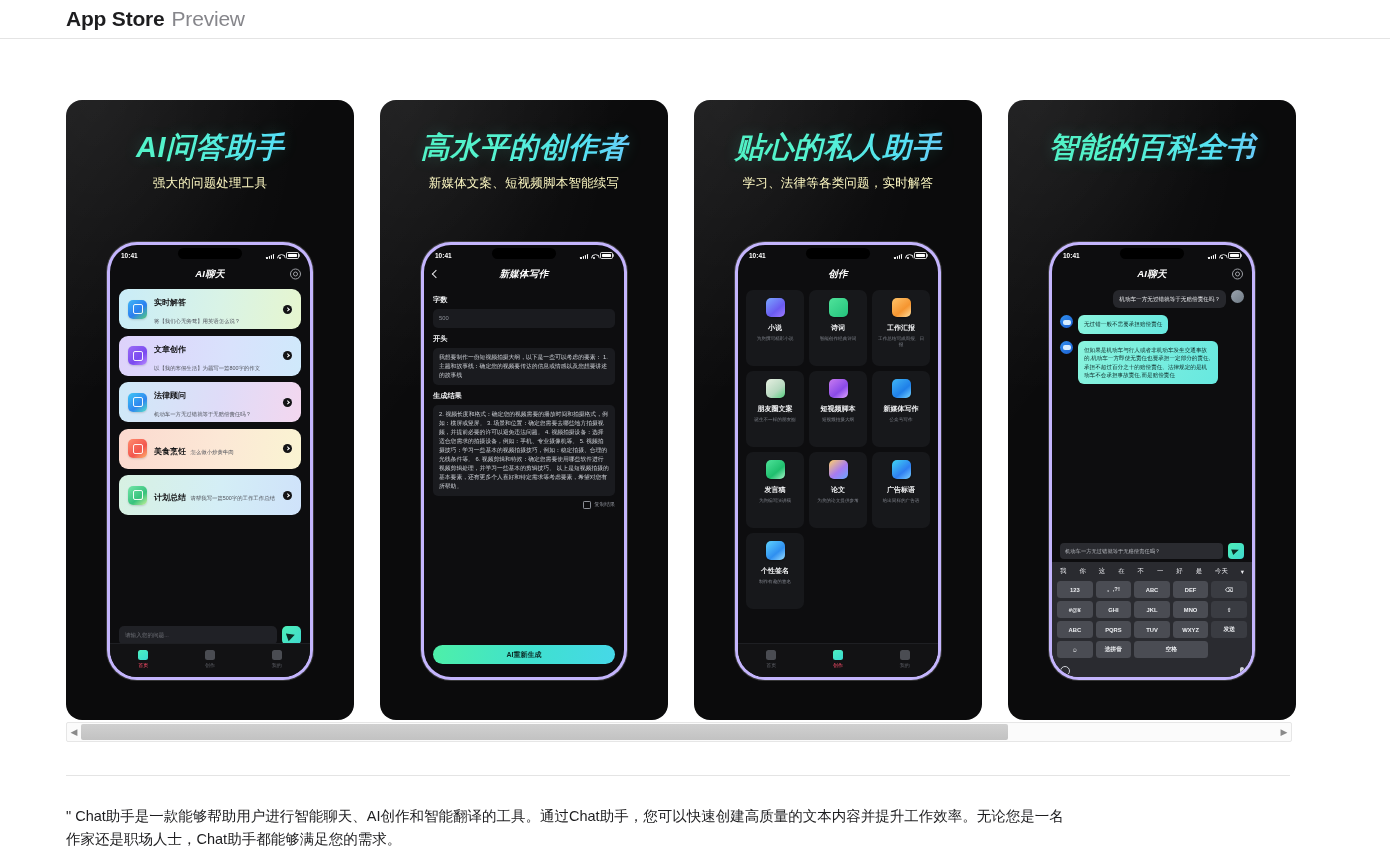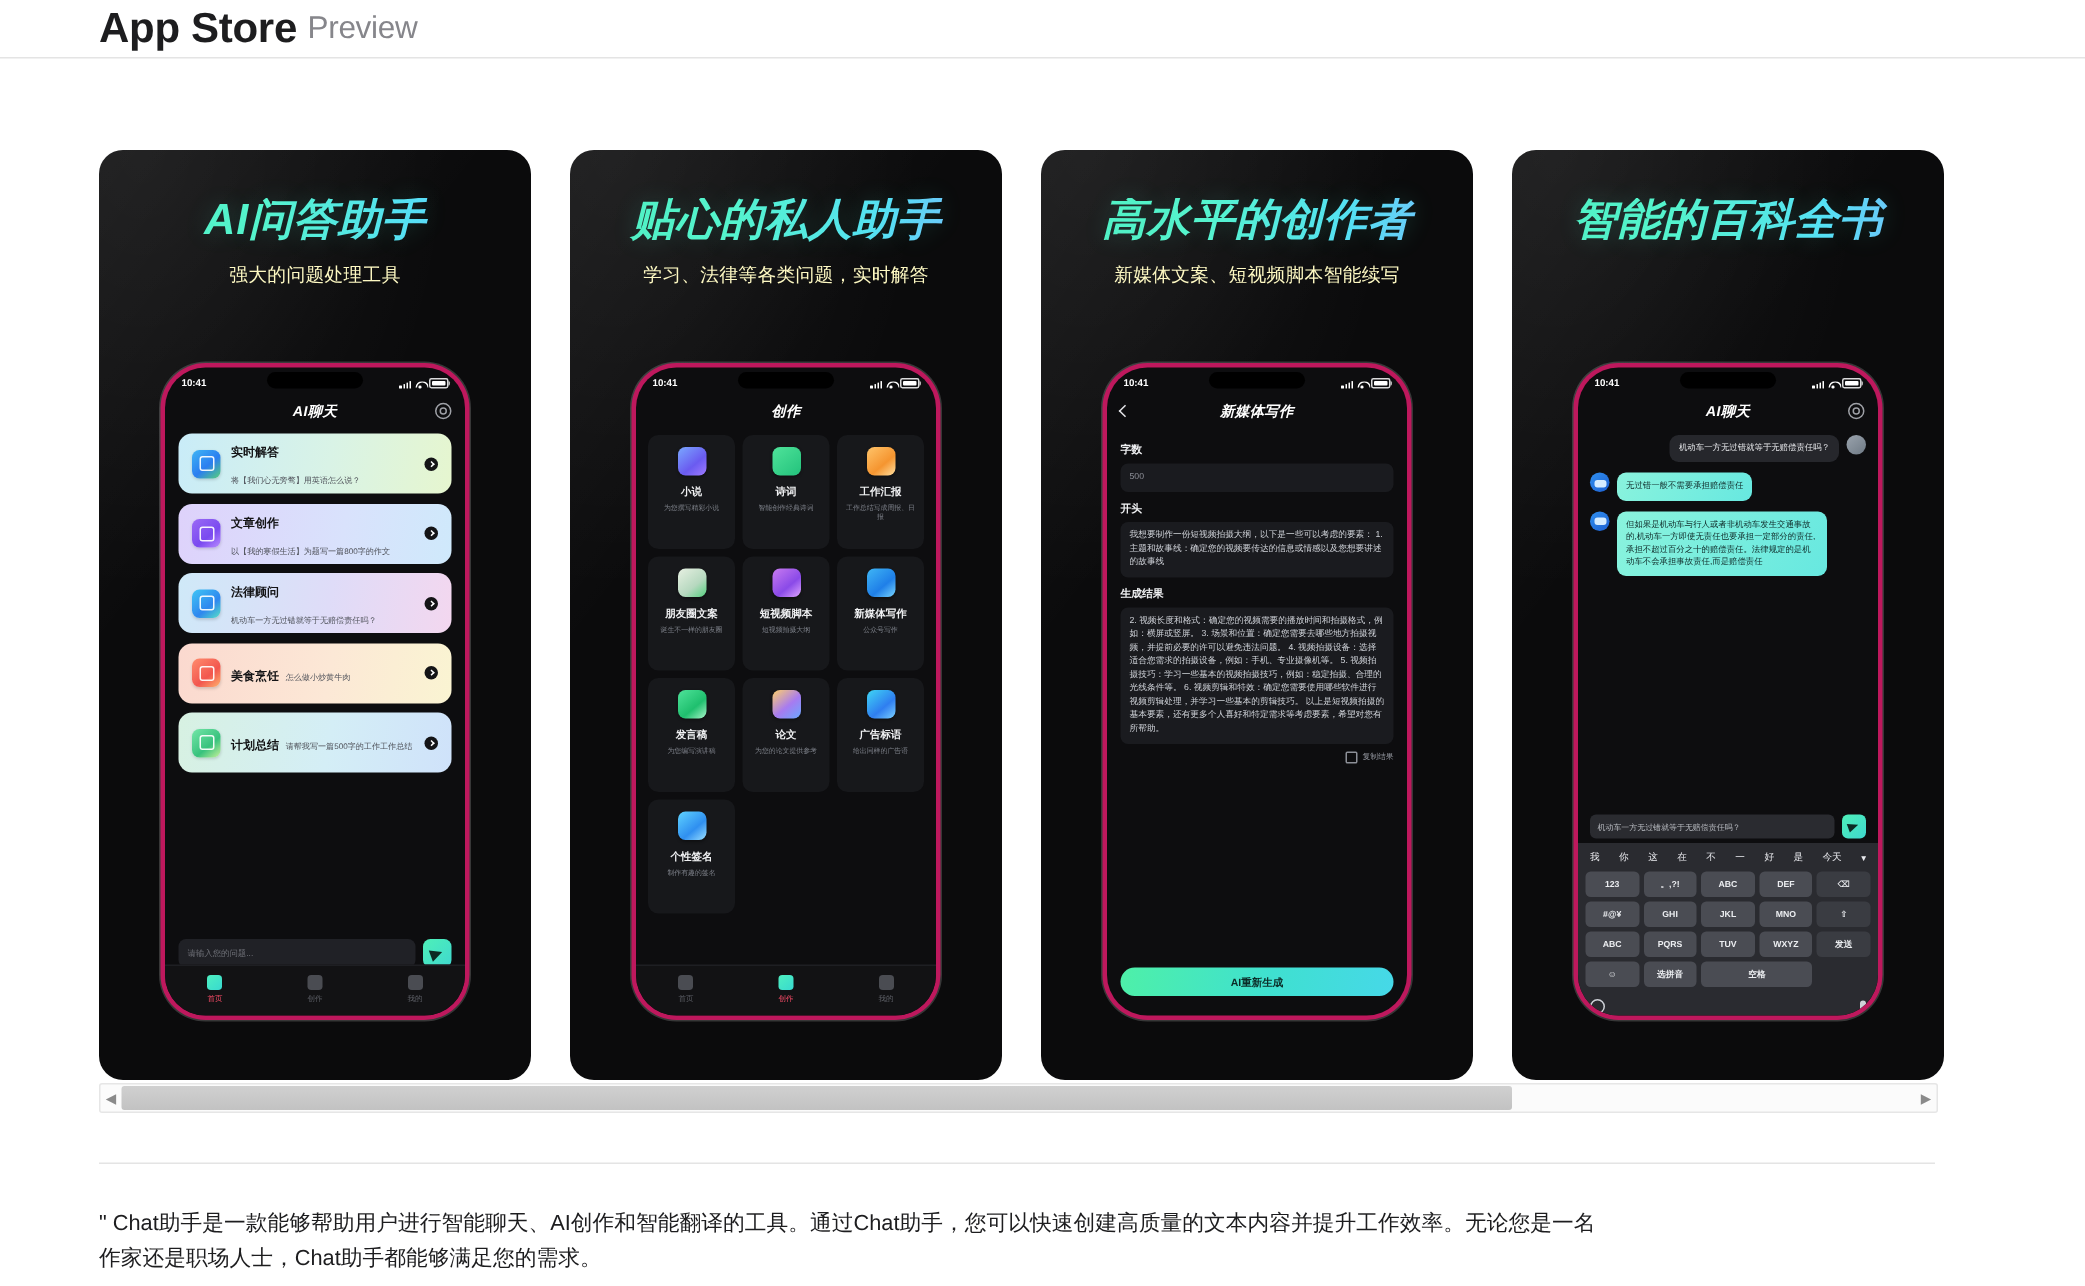--- a/index.html
+++ b/index.html
@@ -10,21 +10,21 @@
     color:#1d1d1f;
     -webkit-font-smoothing:antialiased;
   }
   .page{position:relative;width:1390px;height:857px;}
 
   
   .topbar{
     height:38px;padding:0 0 0 66px;display:flex;align-items:center;
     border-bottom:1px solid #e4e4e4;
   }
-  .topbar .t-strong{font-size:28px;font-weight:700;letter-spacing:-.2px;}
+  .topbar .t-strong{font-size:21px;font-weight:700;letter-spacing:-.2px;}
   .topbar .t-light{font-size:21px;font-weight:400;color:#86868b;margin-left:7px;letter-spacing:-.2px;}
 
   
   .sec-title{
     margin:14px 0 0 66px;font-size:21px;font-weight:700;letter-spacing:-.2px;
   }
 
   
   .strip{
     position:absolute;left:66px;top:100px;width:1224px;height:620px;
@@ -49,21 +49,21 @@
     line-height:1.1;white-space:nowrap;
   }
   .shot-sub{
     margin-top:11px;font-size:12.5px;color:#fef9c3;font-weight:500;letter-spacing:.2px;
   }
 
   
   .device{
     position:absolute;left:50%;transform:translateX(-50%);
     top:142px;width:200px;height:432px;
-    border-radius:30px;background:#be185d;padding:3px;
+    border-radius:30px;background:#c4b5fd;padding:3px;
     box-shadow:0 0 0 1px rgba(255,255,255,.18);
     z-index:4;
   }
   .screen{
     width:100%;height:100%;border-radius:27px;background:#0d0d0f;
     overflow:hidden;position:relative;
   }
   .notch{
     position:absolute;top:3px;left:50%;transform:translateX(-50%);
     width:64px;height:11px;border-radius:7px;background:#000;z-index:5;
@@ -395,163 +395,163 @@
               <span class="ti"></span>
               <span class="tl">我的</span>
             </div>
           </div>
         </div>
       </div>
     </div>
 
     <div class="shot">
       <div class="shot-head">
-        <div class="shot-title">贴心的私人助手</div>
-        <div class="shot-sub">学习、法律等各类问题，实时解答</div>
+        <div class="shot-title">高水平的创作者</div>
+        <div class="shot-sub">新媒体文案、短视频脚本智能续写</div>
       </div>
       <div class="device">
         <div class="screen">
           <div class="notch"></div>
           <div class="statusbar">
             <span>10:41</span>
             <span class="sb-icons">
               <span class="bars">
                   <i></i>
                   <i></i>
                   <i></i>
                   <i></i>
                 </span>
               <span class="wifi"></span>
               <span class="batt"></span>
             </span>
           </div>
           <div class="appbar">
-            <span class="ab-title">创作</span>
-          </div>
-
-          <div class="grid">
-            <div class="gcell">
-              <span class="gico g1"></span>
-              <span class="gt">小说</span>
-              <span class="gs">为您撰写精彩小说</span>
-            </div>
-            <div class="gcell">
-              <span class="gico g2"></span>
-              <span class="gt">诗词</span>
-              <span class="gs">智能创作经典诗词</span>
-            </div>
-            <div class="gcell">
-              <span class="gico g3"></span>
-              <span class="gt">工作汇报</span>
-              <span class="gs">工作总结写成周报、日报</span>
-            </div>
-            <div class="gcell">
-              <span class="gico g4"></span>
-              <span class="gt">朋友圈文案</span>
-              <span class="gs">诞生不一样的朋友圈</span>
-            </div>
-            <div class="gcell">
-              <span class="gico g5"></span>
-              <span class="gt">短视频脚本</span>
-              <span class="gs">短视频拍摄大纲</span>
-            </div>
-            <div class="gcell">
-              <span class="gico g6"></span>
-              <span class="gt">新媒体写作</span>
-              <span class="gs">公众号写作</span>
-            </div>
-            <div class="gcell">
-              <span class="gico g7"></span>
-              <span class="gt">发言稿</span>
-              <span class="gs">为您编写演讲稿</span>
-            </div>
-            <div class="gcell">
-              <span class="gico g8"></span>
-              <span class="gt">论文</span>
-              <span class="gs">为您的论文提供参考</span>
-            </div>
-            <div class="gcell">
-              <span class="gico g9"></span>
-              <span class="gt">广告标语</span>
-              <span class="gs">给出同样的广告语</span>
-            </div>
-            <div class="gcell">
-              <span class="gico g10"></span>
-              <span class="gt">个性签名</span>
-              <span class="gs">制作有趣的签名</span>
-            </div>
-          </div>
-
-          <div class="tabbar">
-            <div class="tab">
-              <span class="ti"></span>
-              <span class="tl">首页</span>
-            </div>
-            <div class="tab on">
-              <span class="ti"></span>
-              <span class="tl">创作</span>
-            </div>
-            <div class="tab">
-              <span class="ti"></span>
-              <span class="tl">我的</span>
-            </div>
-          </div>
+            <span class="ab-left"></span>
+            <span class="ab-title">新媒体写作</span>
+          </div>
+
+          <div class="form">
+            <div class="f-label">字数</div>
+            <div class="f-box small">500</div>
+
+            <div class="f-label">开头</div>
+            <div class="f-box">我想要制作一份短视频拍摄大纲，以下是一些可以考虑的要素：
+1. 主题和故事线：确定您的视频要传达的信息或情感以及您想要讲述的故事线</div>
+
+            <div class="f-label">生成结果</div>
+            <div class="f-box f-scroll">2. 视频长度和格式：确定您的视频需要的播放时间和拍摄格式，例如：横屏或竖屏。
+3. 场景和位置：确定您需要去哪些地方拍摄视频，并提前必要的许可以避免违法问题。
+4. 视频拍摄设备：选择适合您需求的拍摄设备，例如：手机、专业摄像机等。
+5. 视频拍摄技巧：学习一些基本的视频拍摄技巧，例如：稳定拍摄、合理的光线条件等。
+6. 视频剪辑和特效：确定您需要使用哪些软件进行视频剪辑处理，并学习一些基本的剪辑技巧。
+以上是短视频拍摄的基本要素，还有更多个人喜好和特定需求等考虑要素，希望对您有所帮助。</div>
+
+            <div class="copy">
+              <span class="ci"></span>
+              <span>复制结果</span>
+            </div>
+          </div>
+
+          <div class="regen">AI重新生成</div>
         </div>
       </div>
     </div>
 
     <div class="shot">
       <div class="shot-head">
-        <div class="shot-title">高水平的创作者</div>
-        <div class="shot-sub">新媒体文案、短视频脚本智能续写</div>
+        <div class="shot-title">贴心的私人助手</div>
+        <div class="shot-sub">学习、法律等各类问题，实时解答</div>
       </div>
       <div class="device">
         <div class="screen">
           <div class="notch"></div>
           <div class="statusbar">
             <span>10:41</span>
             <span class="sb-icons">
               <span class="bars">
                   <i></i>
                   <i></i>
                   <i></i>
                   <i></i>
                 </span>
               <span class="wifi"></span>
               <span class="batt"></span>
             </span>
           </div>
           <div class="appbar">
-            <span class="ab-left"></span>
-            <span class="ab-title">新媒体写作</span>
-          </div>
-
-          <div class="form">
-            <div class="f-label">字数</div>
-            <div class="f-box small">500</div>
-
-            <div class="f-label">开头</div>
-            <div class="f-box">我想要制作一份短视频拍摄大纲，以下是一些可以考虑的要素：
-1. 主题和故事线：确定您的视频要传达的信息或情感以及您想要讲述的故事线</div>
-
-            <div class="f-label">生成结果</div>
-            <div class="f-box f-scroll">2. 视频长度和格式：确定您的视频需要的播放时间和拍摄格式，例如：横屏或竖屏。
-3. 场景和位置：确定您需要去哪些地方拍摄视频，并提前必要的许可以避免违法问题。
-4. 视频拍摄设备：选择适合您需求的拍摄设备，例如：手机、专业摄像机等。
-5. 视频拍摄技巧：学习一些基本的视频拍摄技巧，例如：稳定拍摄、合理的光线条件等。
-6. 视频剪辑和特效：确定您需要使用哪些软件进行视频剪辑处理，并学习一些基本的剪辑技巧。
-以上是短视频拍摄的基本要素，还有更多个人喜好和特定需求等考虑要素，希望对您有所帮助。</div>
-
-            <div class="copy">
-              <span class="ci"></span>
-              <span>复制结果</span>
-            </div>
-          </div>
-
-          <div class="regen">AI重新生成</div>
+            <span class="ab-title">创作</span>
+          </div>
+
+          <div class="grid">
+            <div class="gcell">
+              <span class="gico g1"></span>
+              <span class="gt">小说</span>
+              <span class="gs">为您撰写精彩小说</span>
+            </div>
+            <div class="gcell">
+              <span class="gico g2"></span>
+              <span class="gt">诗词</span>
+              <span class="gs">智能创作经典诗词</span>
+            </div>
+            <div class="gcell">
+              <span class="gico g3"></span>
+              <span class="gt">工作汇报</span>
+              <span class="gs">工作总结写成周报、日报</span>
+            </div>
+            <div class="gcell">
+              <span class="gico g4"></span>
+              <span class="gt">朋友圈文案</span>
+              <span class="gs">诞生不一样的朋友圈</span>
+            </div>
+            <div class="gcell">
+              <span class="gico g5"></span>
+              <span class="gt">短视频脚本</span>
+              <span class="gs">短视频拍摄大纲</span>
+            </div>
+            <div class="gcell">
+              <span class="gico g6"></span>
+              <span class="gt">新媒体写作</span>
+              <span class="gs">公众号写作</span>
+            </div>
+            <div class="gcell">
+              <span class="gico g7"></span>
+              <span class="gt">发言稿</span>
+              <span class="gs">为您编写演讲稿</span>
+            </div>
+            <div class="gcell">
+              <span class="gico g8"></span>
+              <span class="gt">论文</span>
+              <span class="gs">为您的论文提供参考</span>
+            </div>
+            <div class="gcell">
+              <span class="gico g9"></span>
+              <span class="gt">广告标语</span>
+              <span class="gs">给出同样的广告语</span>
+            </div>
+            <div class="gcell">
+              <span class="gico g10"></span>
+              <span class="gt">个性签名</span>
+              <span class="gs">制作有趣的签名</span>
+            </div>
+          </div>
+
+          <div class="tabbar">
+            <div class="tab">
+              <span class="ti"></span>
+              <span class="tl">首页</span>
+            </div>
+            <div class="tab on">
+              <span class="ti"></span>
+              <span class="tl">创作</span>
+            </div>
+            <div class="tab">
+              <span class="ti"></span>
+              <span class="tl">我的</span>
+            </div>
+          </div>
         </div>
       </div>
     </div>
 
     <div class="shot">
       <div class="shot-head">
         <div class="shot-title">智能的百科全书</div>
       </div>
       <div class="device">
         <div class="screen">

